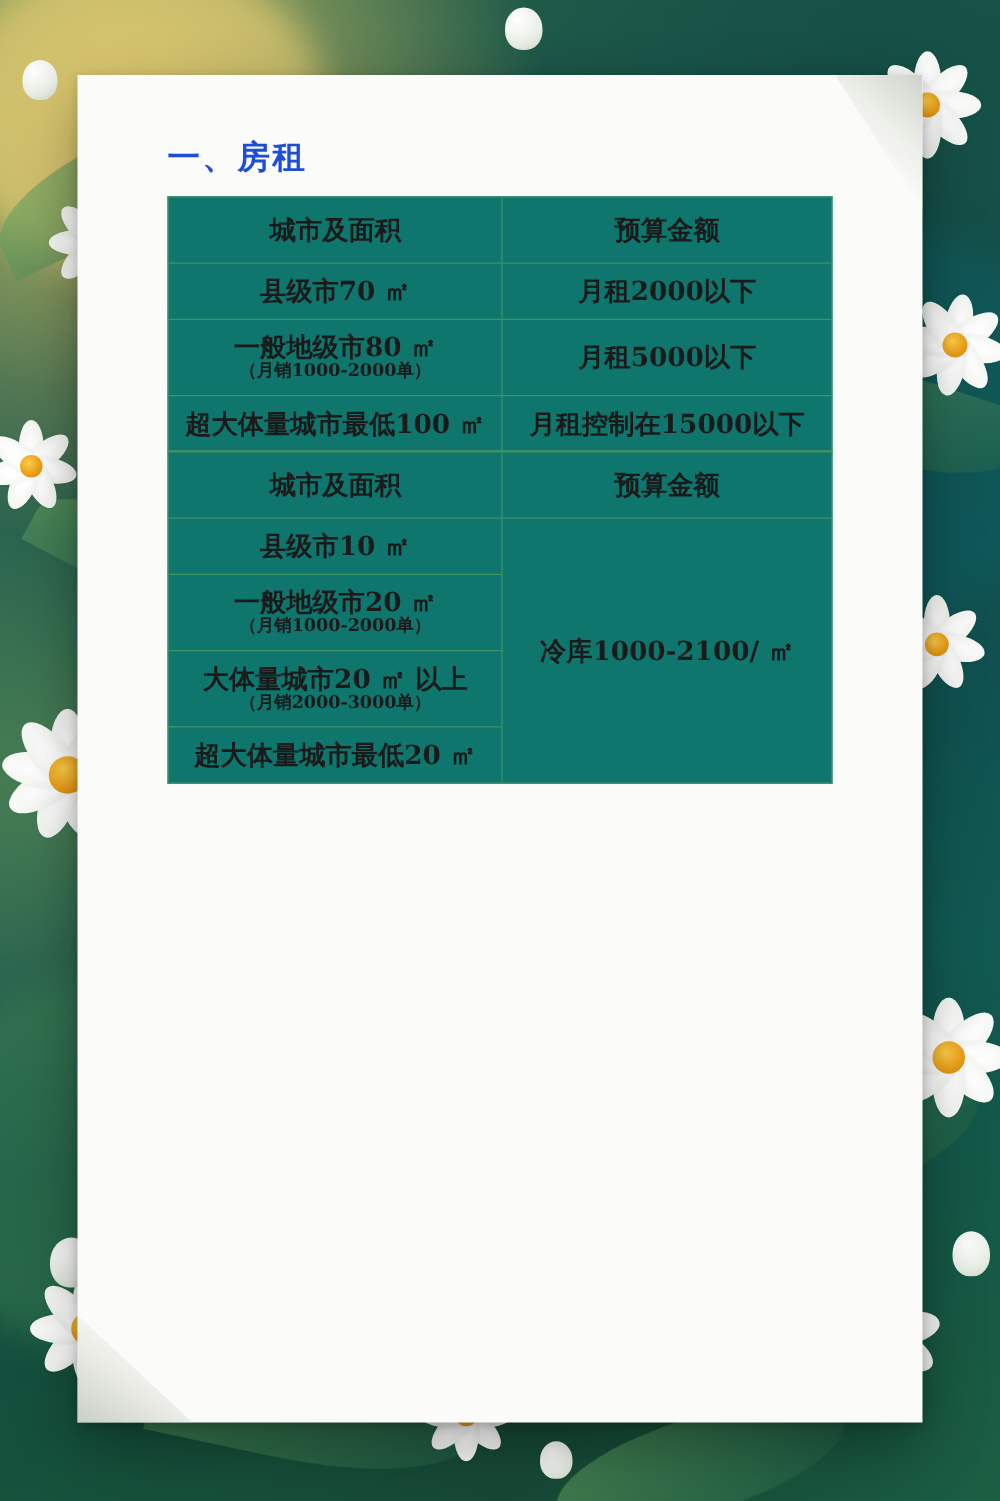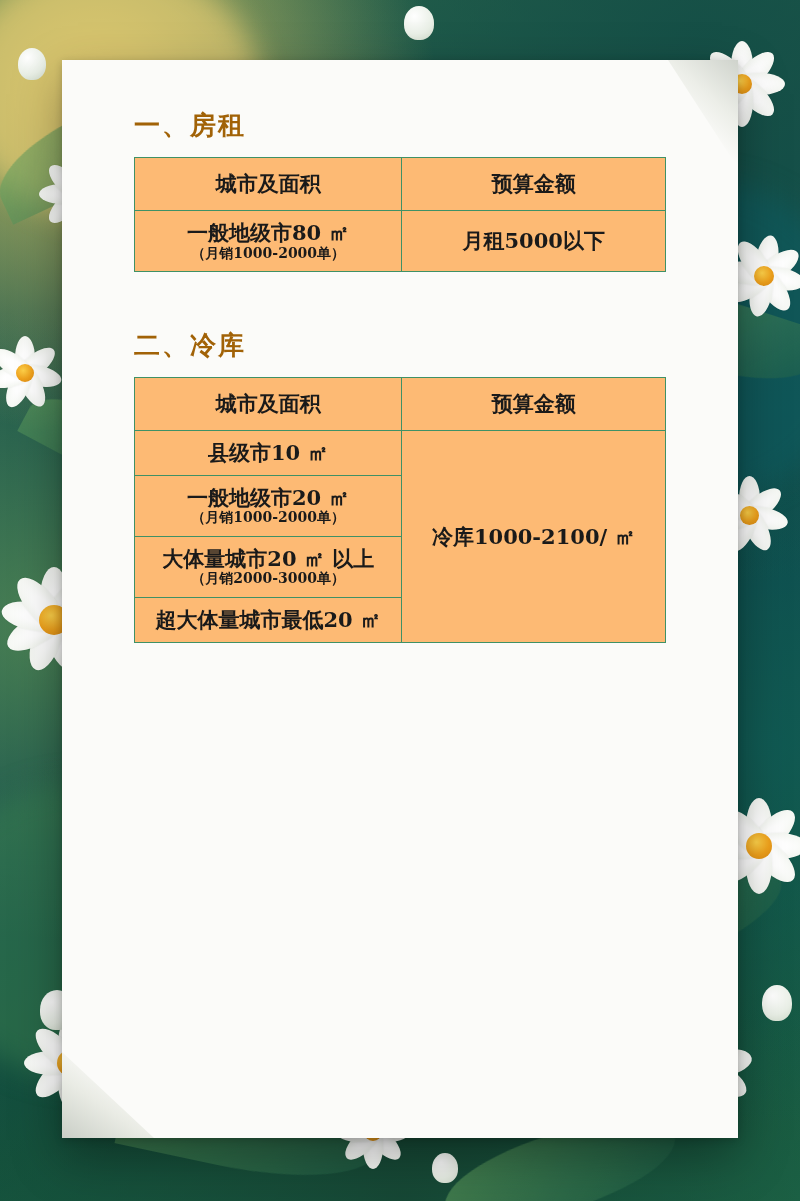--- a/index.html
+++ b/index.html
@@ -95,30 +95,30 @@
       3px 3px 0 #2e7d4f, -3px 3px 0 #2e7d4f, 3px -3px 0 #2e7d4f, -3px -3px 0 #2e7d4f,
       6px 7px 0 #9fd6a8, 7px 8px 0 #9fd6a8;
     position:relative;
     z-index:3;
   }
 
   .section-head {
     margin:48px 0 14px 72px;
     font-size:26px;
     font-weight:bold;
-    color:#a16207;
+    color:#1d4ed8;
     letter-spacing:2px;
   }
   .section-head.second { margin-top:56px; }
 
   table {
     border-collapse:collapse;
     margin:0 auto;
     width:532px;
-    background:#fdba74;
+    background:#0f766e;
   }
   table td, table th {
     border:1px solid #3f9166;
     text-align:center;
     font-weight:bold;
     color:#1a1a1a;
     font-family:"DejaVu Serif","Liberation Serif",serif;
   }
   .hdr td { font-size:21px; padding:12px 4px; }
   td.cell { font-size:21px; padding:10px 4px; line-height:1.12; }
@@ -273,30 +273,37 @@
 
   <div class="section-head">一、房租</div>
 
   <table>
     <tbody>
       <tr class="hdr">
         <td class="col-a">城市及面积</td>
         <td class="col-b">预算金额</td>
       </tr>
       <tr>
+        <td class="cell col-a">县级市70 ㎡</td>
+        <td class="cell col-b">月租2000以下</td>
+      </tr>
+      <tr>
         <td class="cell col-a">
           <span>一般地级市80 ㎡</span>
           <span class="sub">（月销1000-2000单）</span>
         </td>
         <td class="cell col-b">月租5000以下</td>
       </tr>
+      <tr>
+        <td class="cell col-a">超大体量城市最低100 ㎡</td>
+        <td class="cell col-b">月租控制在15000以下</td>
+      </tr>
     </tbody>
   </table>
 
-  <div class="section-head second">二、冷库</div>
 
   <table>
     <tbody>
       <tr class="hdr">
         <td class="col-a">城市及面积</td>
         <td class="col-b">预算金额</td>
       </tr>
       <tr>
         <td class="cell col-a">县级市10 ㎡</td>
         <td class="cell col-b merged" rowspan="4">冷库1000-2100/ ㎡</td>

